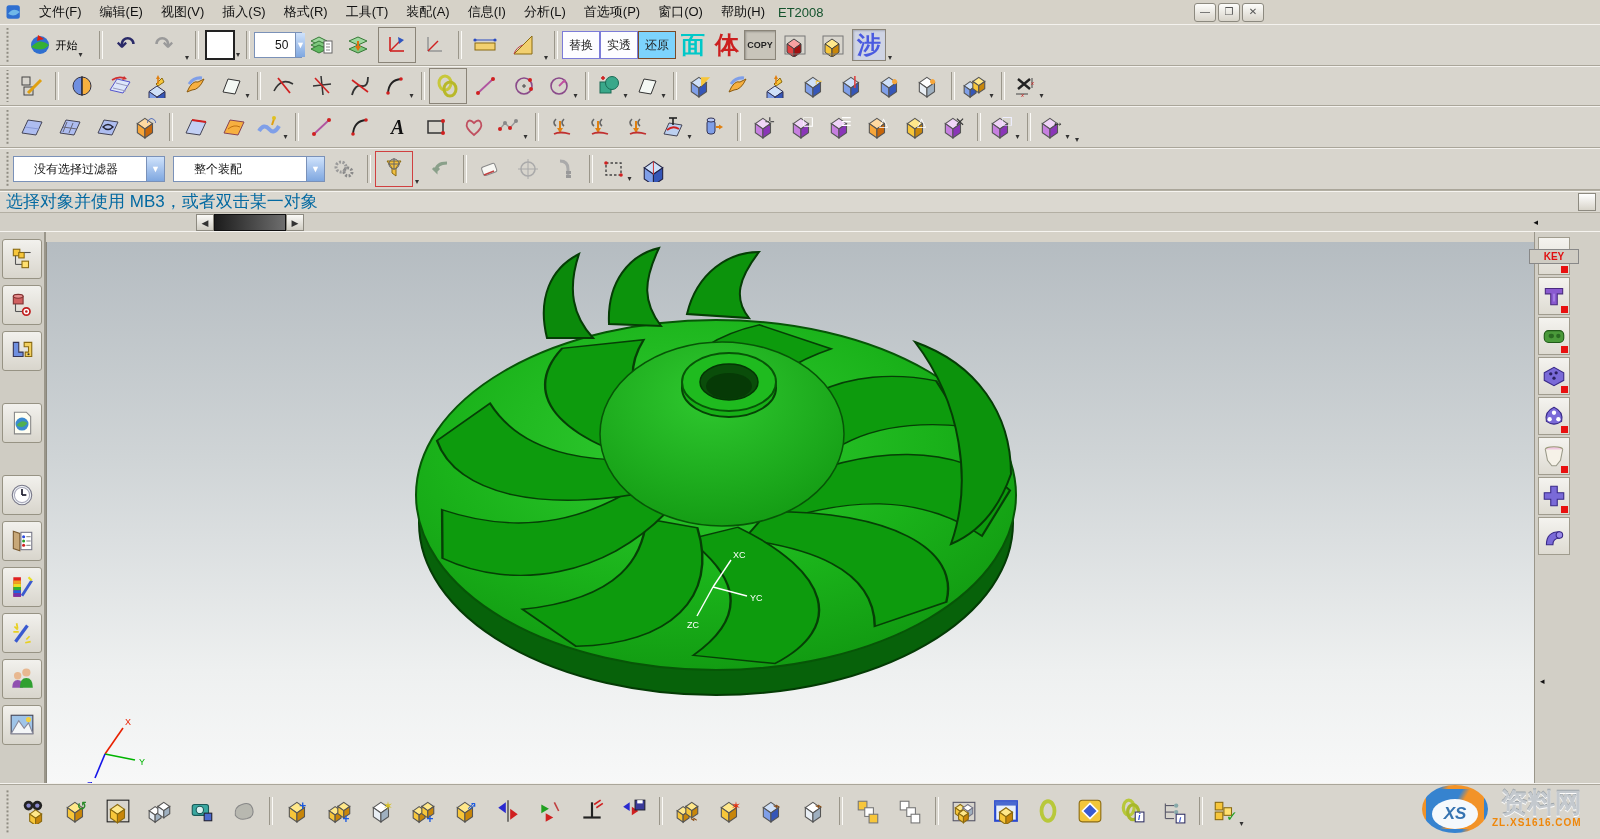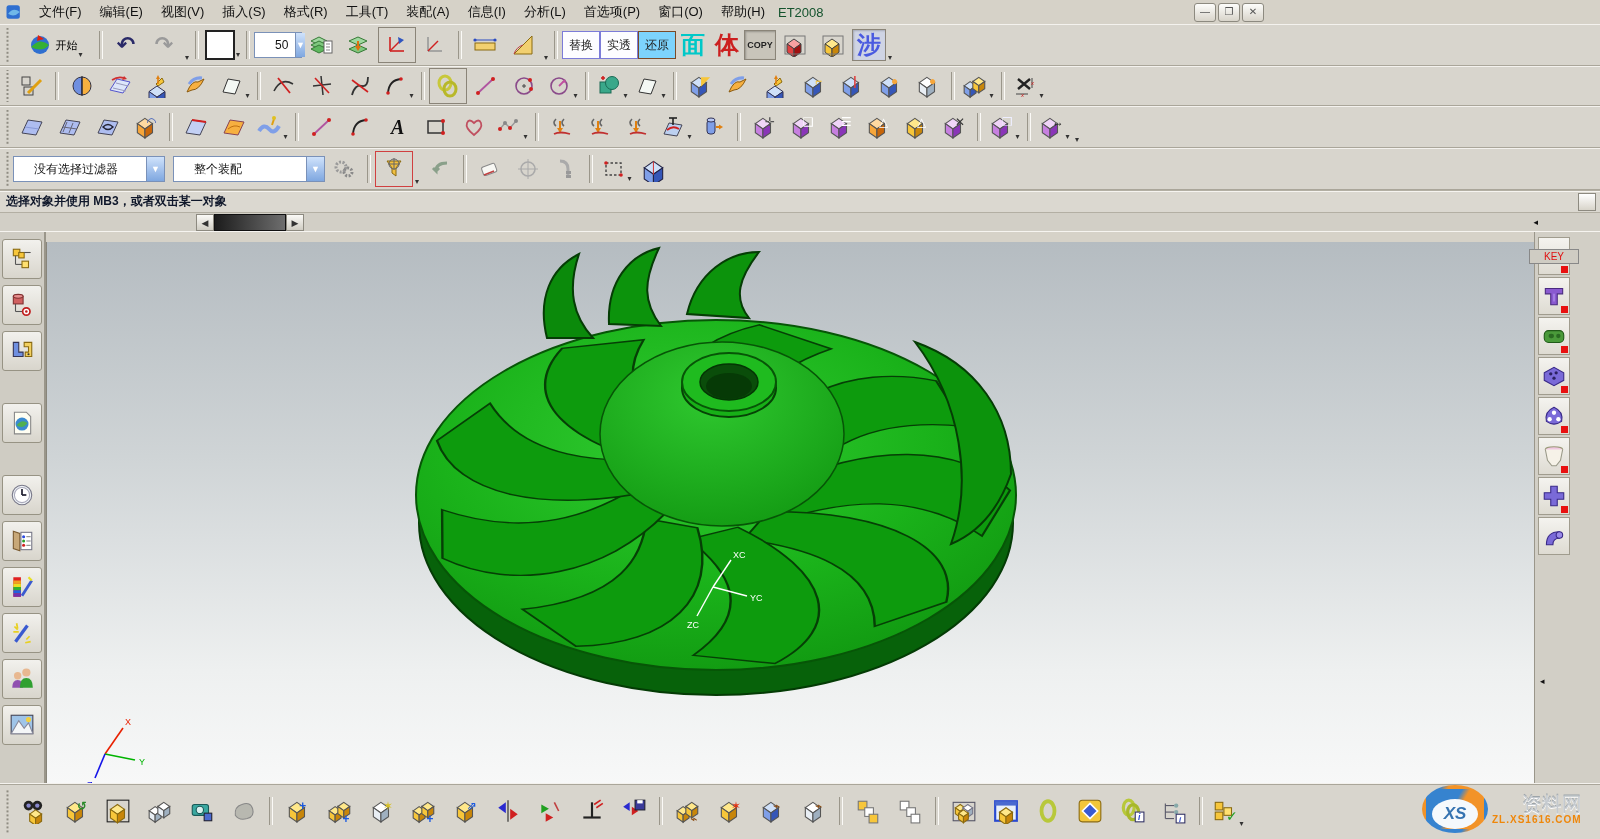--- a/index.html
+++ b/index.html
@@ -48,21 +48,21 @@
          font-size:12px;color:#111;}
   .combo .cval{flex:1;padding:0 20px;white-space:nowrap;overflow:hidden;}
   .combo .cbtn{width:17px;height:100%;background:linear-gradient(#cfe2fb,#7fa7e0);
          border-left:1px solid #7a91b8;color:#fff;font-size:9px;display:flex;align-items:center;justify-content:center;}
   i.ic{display:inline-flex;width:26px;height:24px;align-items:center;justify-content:center;}
   i.ic svg{display:block;}
 
   
   #promptbar{position:absolute;left:0;top:190px;width:1600px;height:22px;background:#dbd8d0;
      box-shadow:inset 0 1px 0 #b3afa3, inset 0 2px 0 #f6f4f0;display:flex;align-items:center;}
-  #promptbar .msg{font-size:12px;font-weight:bold;color:#0f172a;padding-left:6px;}
+  #promptbar .msg{font-size:17px;font-weight:normal;color:#0369a1;padding-left:6px;}
   #promptbar .pbtn{position:absolute;right:4px;top:3px;width:16px;height:16px;border:1px solid #8d8a80;
      background:linear-gradient(#fff,#d8d4ca);}
   #scrollstrip{position:absolute;left:0;top:212px;width:1600px;height:20px;background:#d2cfc6;
      box-shadow:inset 0 1px 0 #b3afa3, inset 0 -1px 0 #f6f4f0;}
   .hs{position:absolute;top:2px;height:15px;}
   .hsbtn{width:16px;background:linear-gradient(#fbfaf7,#cfccc2);border:1px solid #8d8a80;
      font-size:9px;color:#333;display:flex;align-items:center;justify-content:center;}
   #hthumb{position:absolute;left:214px;top:2px;width:70px;height:15px;
      background:linear-gradient(90deg,#1c1c1c,#6e6e6e);border:1px solid #111;}
   #ssLeft{left:196px;} #ssRight{left:286px;}
@@ -90,21 +90,21 @@
      box-shadow:inset 0 1px 0 #f4f2ee, inset 0 2px 0 #aaa69a;display:flex;align-items:center;padding-left:2px;}
   #bottombar .tbtn{height:40px;min-width:38px;}
 
   
   #watermark{position:absolute;right:8px;bottom:6px;width:170px;height:48px;opacity:.95;display:flex;align-items:center;z-index:50;}
   #wmlogo{width:58px;height:40px;border:4px solid transparent;border-radius:50%;position:relative;
      background:linear-gradient(120deg,#2e7fd0 45%,#f49020 55%);display:flex;align-items:flex-end;justify-content:center;}
   #wmlogo .inner{width:46px;height:30px;border-radius:50%;background:#f7fbff;display:flex;align-items:center;justify-content:center;
      font-style:italic;font-weight:bold;font-size:17px;color:#2e6fb0;}
   #wmtext{margin-left:4px;display:flex;flex-direction:column;align-items:flex-end;}
-  #wmname{font-size:20px;font-weight:normal;color:#c3c9cf;text-shadow:0 1px 0 #fff,0 -1px 0 #9aa2a8;line-height:1;}
+  #wmname{font-size:27px;font-weight:bold;color:#c3c9cf;text-shadow:0 1px 0 #fff,0 -1px 0 #9aa2a8;line-height:1;}
   #wmurl{font-size:10px;font-weight:bold;color:#f08300;letter-spacing:1px;}
 
   .wcslabel{fill:#fff;font-size:9px;font-family:"Liberation Sans","DejaVu Sans",sans-serif;}
 </style>
 </head>
 <body>
 
 <div id="app">
 
   <div id="menubar">
@@ -1054,21 +1054,21 @@
           <line x1="58" y1="512" x2="48" y2="536" stroke="#1414e8" stroke-width="1.6"></line>
           <text x="78" y="483" font-size="9" fill="#e82000">X</text>
           <text x="92" y="523" font-size="9" fill="#00b400">Y</text>
           <text x="40" y="546" font-size="9" fill="#1414e8">Z</text>
         </g>
       </svg>
     </div>
 
     <div id="rightbar">
       <div class="rbtn">
-        <span style="font-size:10px;font-weight:normal;color:#e01010;background:#cfccc3;border:1px solid #888;padding:1px 14px">KEY</span>
+        <span style="font-size:10px;font-weight:bold;color:#e01010;background:#cfccc3;border:1px solid #888;padding:1px 14px">KEY</span>
         <span class="rbadge"></span>
       </div>
       <div class="rbtn">
           <i class="ic">
             <svg width="26" height="26" viewBox="0 0 24 24">
               <polygon points="4,5 20,5 20,10 15,10 15,20 9,20 9,10 4,10" fill="#8a5ad0" stroke="#4a2a80"></polygon>
               <line x1="12" y1="10" x2="12" y2="17" stroke="#b89af0"></line>
             </svg>
           </i>
           <span class="rbadge"></span>

